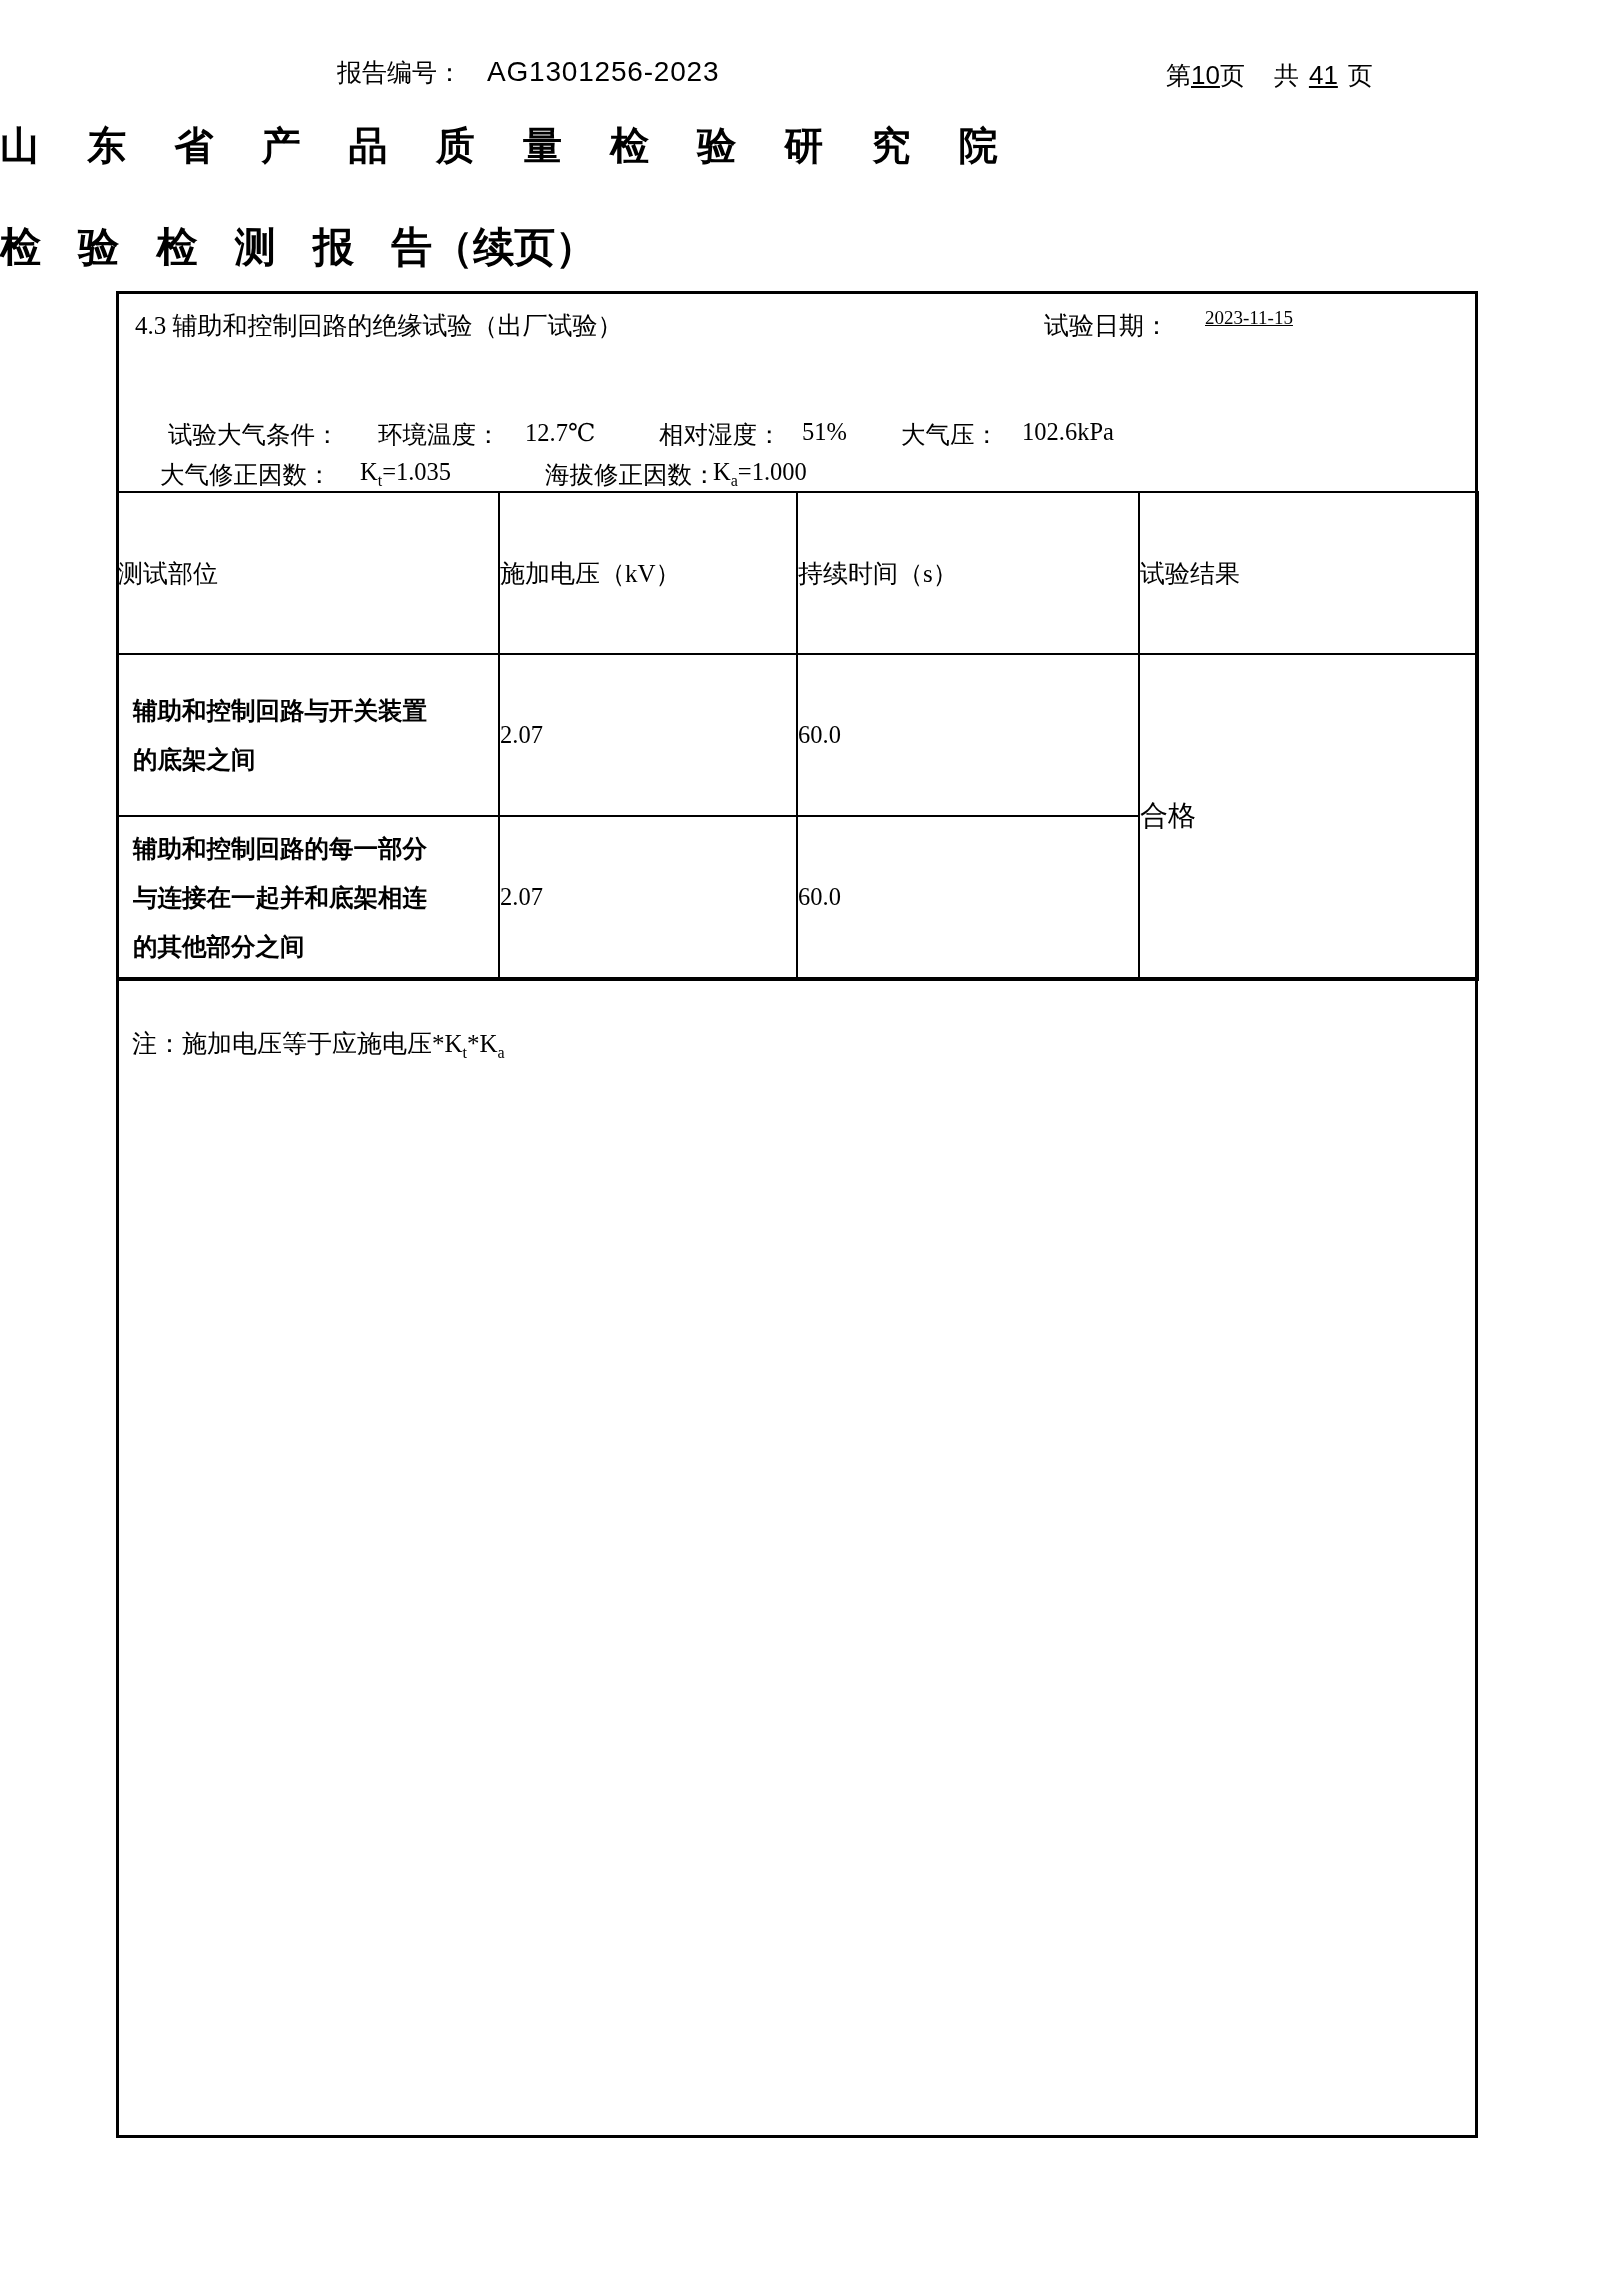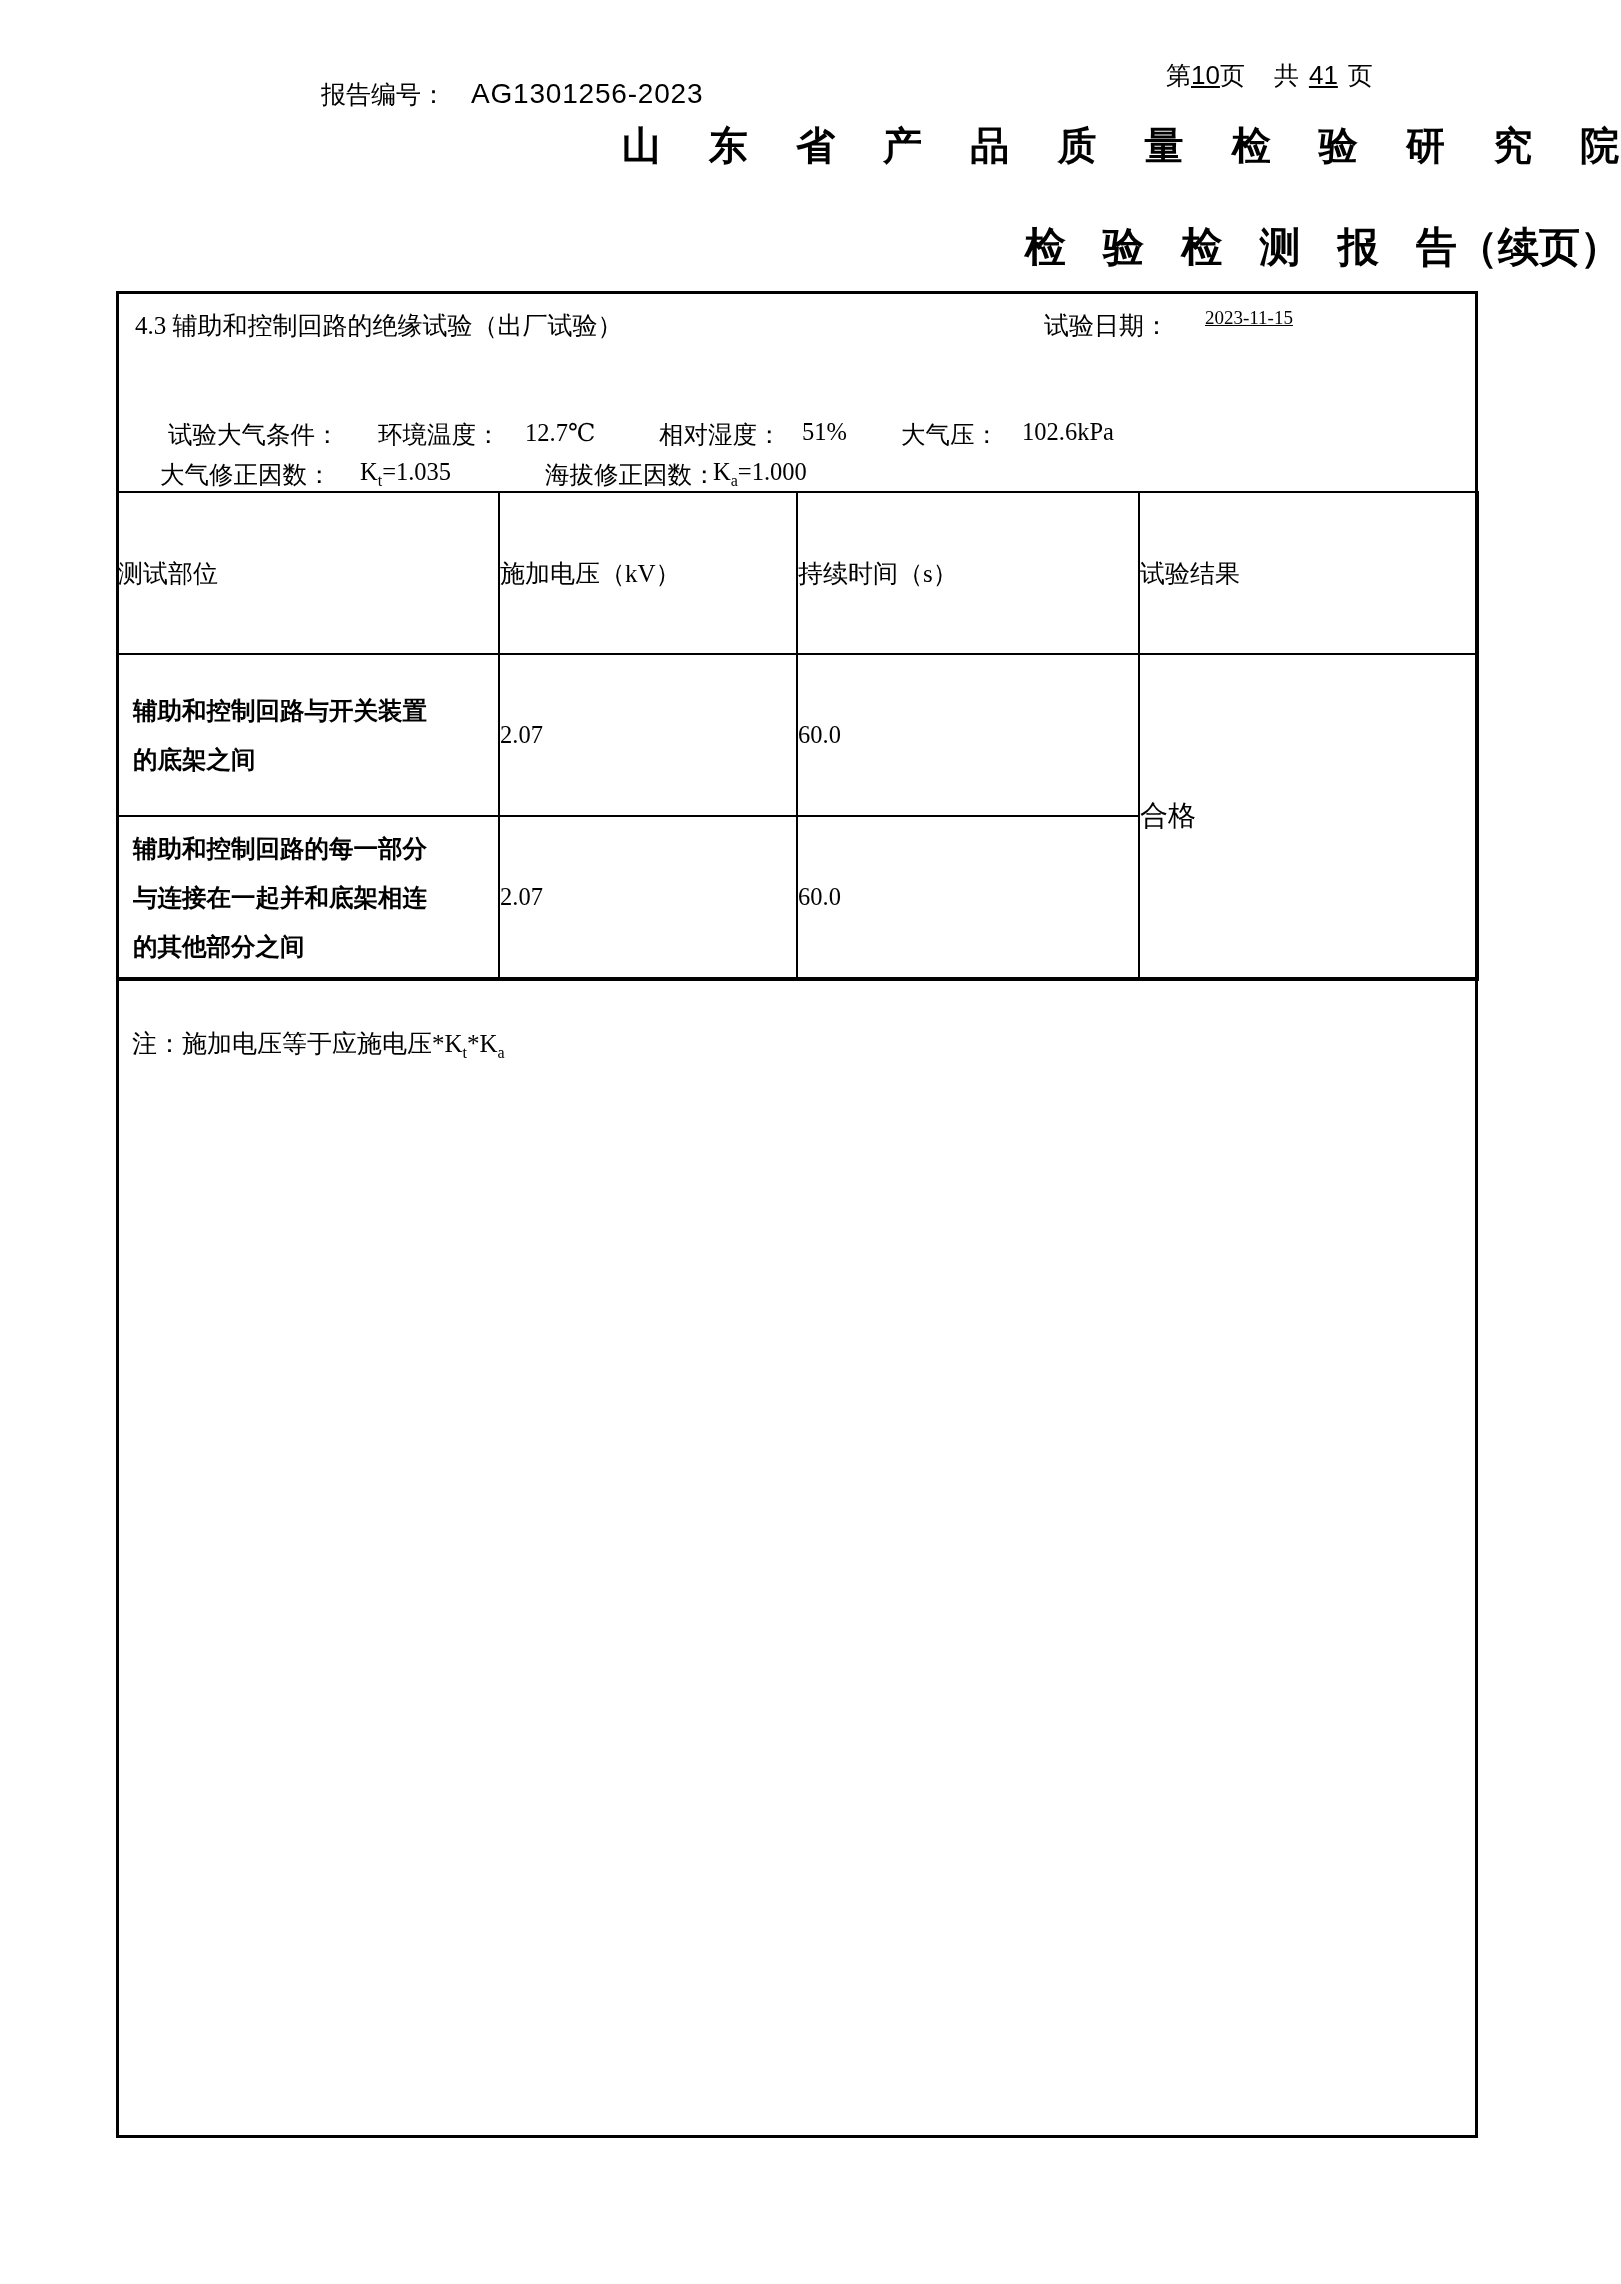--- a/index.html
+++ b/index.html
@@ -6,29 +6,29 @@
   .page {
     position:relative; width:1621px; height:2284px; margin:0 auto;
     background:#ffffff; color:#000;
     font-family:"Liberation Serif","DejaVu Serif",serif;
     overflow:hidden;
   }
   .abs { position:absolute; }
   .sans { font-family:"Liberation Sans","DejaVu Sans",sans-serif; }
 
   
-  .report-no      { left:321px; top:56px; font-size:25px; white-space:nowrap;margin-top:22px; }
+  .report-no      { left:337px; top:56px; font-size:25px; white-space:nowrap; }
   .report-no .val { margin-left:25px; font-size:28px; letter-spacing:0.8px; }
   .page-info      { left:1166px; top:59px; font-size:25px; white-space:nowrap; }
   .page-info .num1 { font-size:26px;text-decoration:underline; }
   .page-info .g1  { margin-left:29px; }
   .page-info .g2  { margin-left:10px; }
 
   
-  .title  { left:0; width:1621px; text-align:right; font-weight:bold; white-space:nowrap; }
+  .title  { left:0; width:1621px; text-align:left; font-weight:bold; white-space:nowrap; }
   .title1 { top:119px; font-size:39px; word-spacing:35px; letter-spacing:1.7px; }
   .title2 { top:173px; font-size:41px; letter-spacing:3.4px; }
   .title3 { top:220px; font-size:41px; word-spacing:27px; }
 
   
   .frame {
     left:116px; top:291px; width:1362px; height:1847px;
     border:3.4px solid #000; box-sizing:border-box; background:#fff;
   }
 

